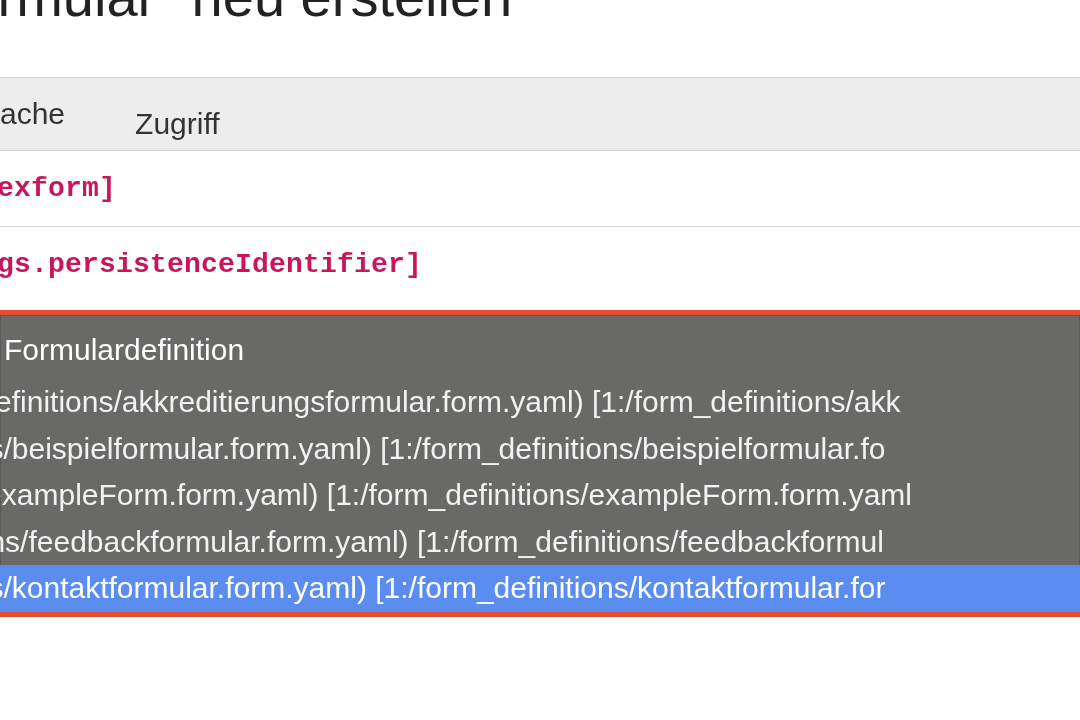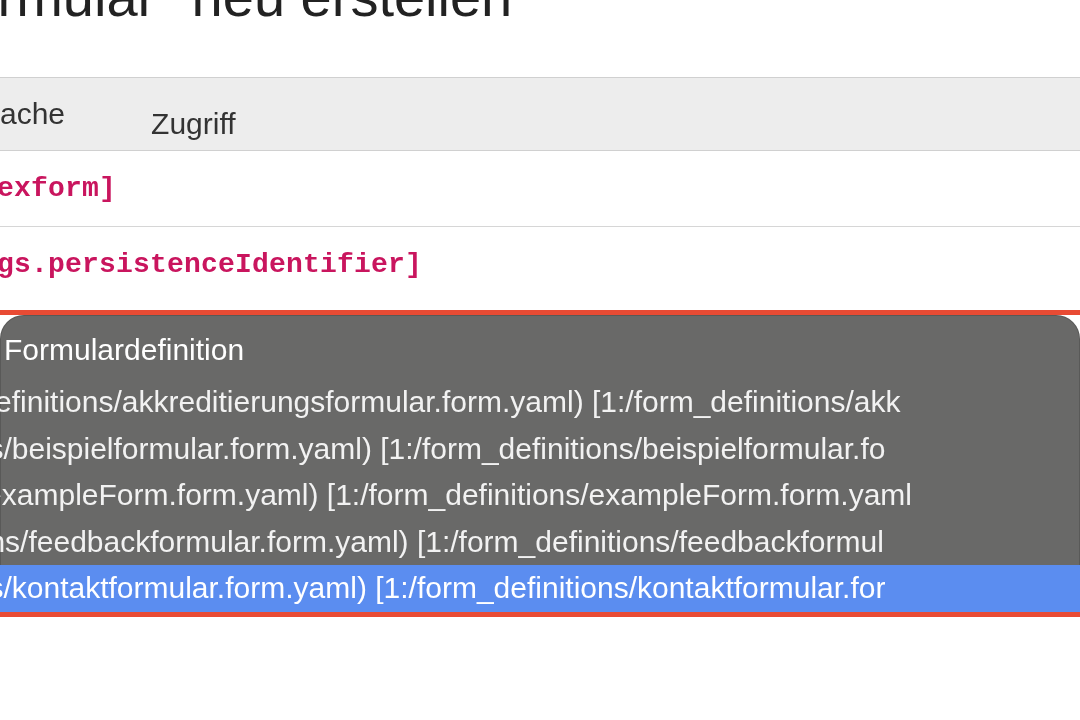--- a/index.html
+++ b/index.html
@@ -20,21 +20,20 @@
   }
   .tabbar {
     background: #ededed;
     border-top: 1px solid #d0d0d0;
     border-bottom: 1px solid #d0d0d0;
     display: flex;
     height: 74px;
     align-items: center;
     padding-left: 0;
     margin-top: 28px;
-    gap: 16px;
   }
   .tab {
     font-size: 30px;
     color: #333;
     padding: 18px 30px;
     cursor: pointer;
     margin-left: -30px;
   }
   .tab + .tab { margin-left: 10px; margin-top: 20px; }
   .section {
@@ -53,21 +52,20 @@
   .dropdown-wrap {
     border-top: 5px solid #e84b34;
     border-bottom: 5px solid #e84b34;
     margin-top: 8px;
   }
   .dropdown {
     background: #696968;
     padding-top: 14px;
     padding-bottom: 0;
     box-shadow: inset 0 0 0 1px rgba(0,0,0,0.15);
-    border-radius: 24px;
   }
   .dropdown-header {
     color: #ffffff;
     font-size: 30px;
     font-weight: 400;
     padding: 4px 0 12px 4px;
   }
   .option {
     color: #f2f2f2;
     font-size: 30px;

